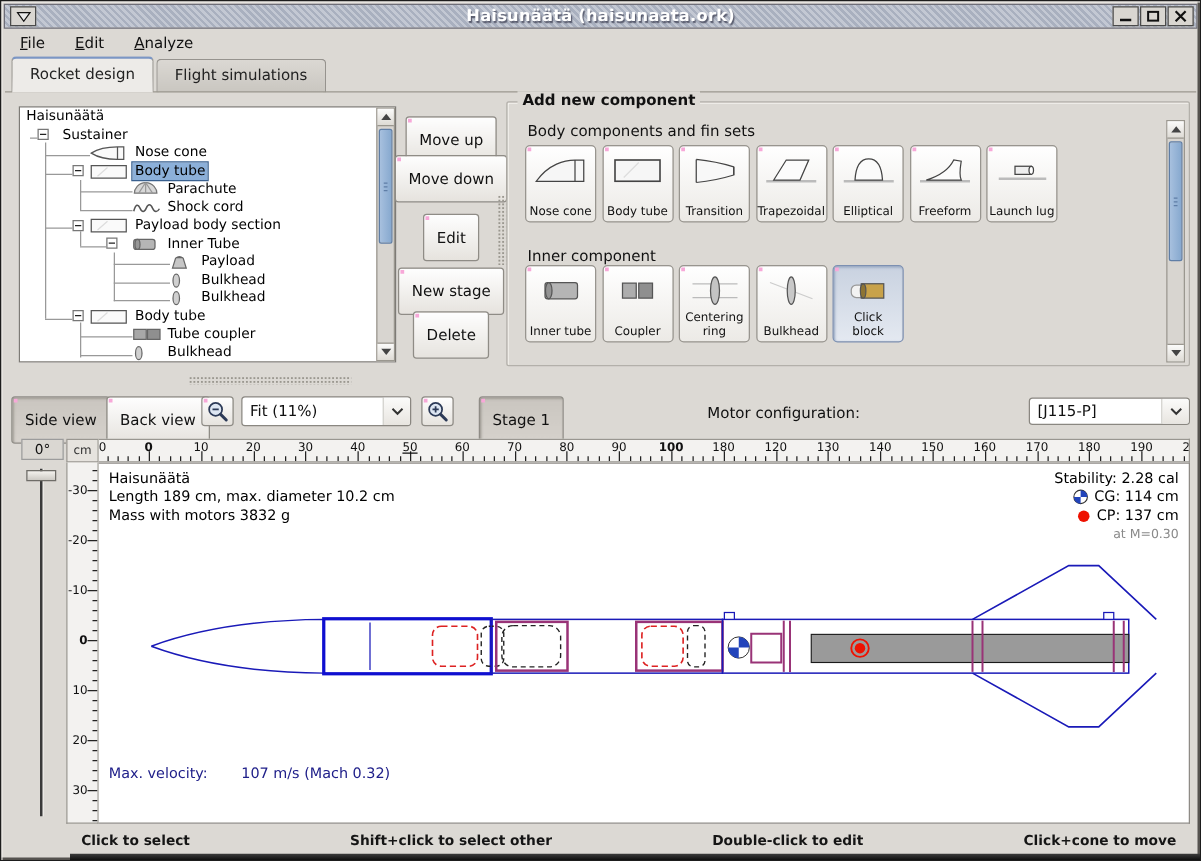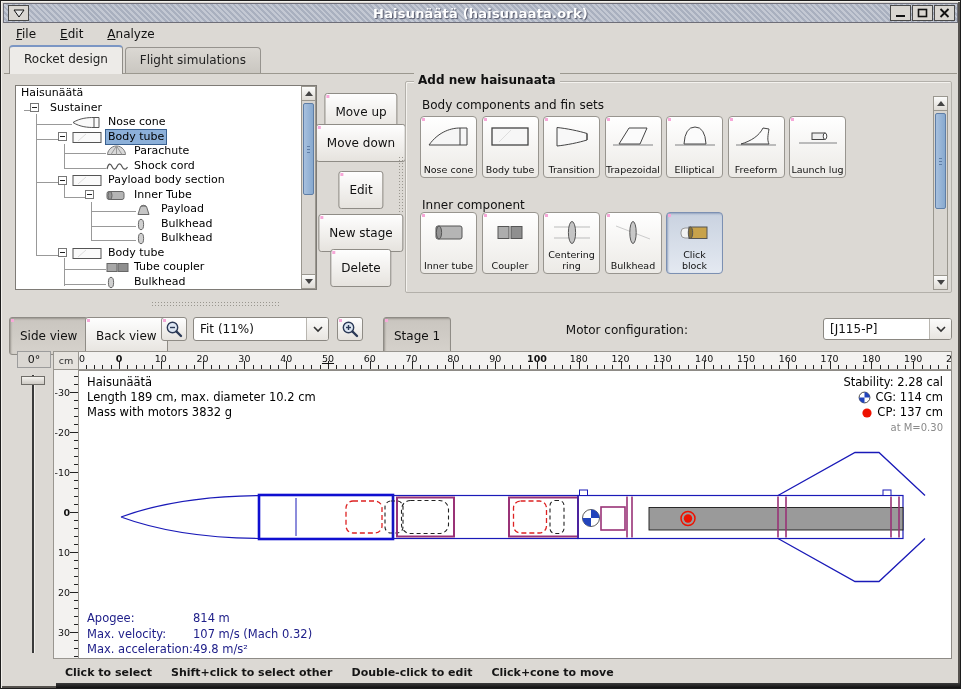--- a/index.html
+++ b/index.html
@@ -78,21 +78,21 @@
   .vlab{position:absolute;left:0;width:16px;text-align:right;font-size:9.5px;color:#111;}
   .canvas{position:absolute;left:78px;top:369px;width:873px;height:289px;background:#fff;border:1px solid #8e8b86;border-left:none;overflow:hidden;}
   .cv-info{position:absolute;left:8px;top:4px;font-size:11.5px;line-height:15px;color:#000;}
   .cv-stab{position:absolute;right:8px;top:4px;font-size:11.5px;line-height:15px;color:#000;text-align:right;}
   .cv-stab .row{display:flex;align-items:center;justify-content:flex-end;gap:4px;}
   .cv-mach{font-size:10px;color:#8a8a8a;}
   .cv-flight{position:absolute;left:8px;top:240px;font-size:11.5px;line-height:15.5px;}
   .cv-flight .frow{display:flex;}
   .cv-flight .fl{width:106px;}
   .statusbar{position:absolute;left:3px;top:660px;right:0;height:23px;display:flex;align-items:center;padding-left:61px;
-             font-size:11px;font-weight:bold;color:#151515;}
+             font-size:11px;font-weight:bold;color:#151515;justify-content:space-between;}
   .statusbar span{margin-right:19px;}
   .dots-v{position:absolute;left:397px;top:155px;width:7px;height:56px;
     background-image:radial-gradient(#9a978f 1px,transparent 1px);background-size:3px 3px;}
   .dots-h{position:absolute;left:150px;top:300px;width:130px;height:7px;
     background-image:radial-gradient(#9a978f 1px,transparent 1px);background-size:3px 3px;}
   .bottom-edge{position:absolute;left:55px;right:0;bottom:0;height:5px;background:linear-gradient(#3c3c3c,#101010);}
 </style>
 </head>
 <body>
 
@@ -267,21 +267,21 @@
       <button class="btn" style="top: 92px; left: 360px; transform: translateX(-50%); white-space: nowrap;">Move up</button>
       <button class="btn" style="top: 123px; left: 360px; transform: translateX(-50%); white-space: nowrap;">Move down</button>
       <button class="btn" style="top: 170px; left: 360px; transform: translateX(-50%); white-space: nowrap;">Edit</button>
       <button class="btn" style="top: 213px; left: 360px; transform: translateX(-50%); white-space: nowrap;">New stage</button>
       <button class="btn" style="top: 248px; left: 360px; transform: translateX(-50%); white-space: nowrap;">Delete</button>
     </div>
   <div class="dots-v"></div>
   <div class="dots-h"></div>
 
   <div class="groupbox">
-    <div class="group-title">Add new haisunaata</div>
+    <div class="group-title">Add new component</div>
     <div id="compgroups">
         <div class="sec-label" style="left: 16px; top: 16px;">Body components and fin sets</div>
         <div class="comp-btn" style="left: 14px; top: 34px;">
           <span class="cicon"><svg width="46" height="28">
               <path d="M3 22 C13 8 26 5 34 5 L41 5 L41 22 Z" fill="#f6f6f6" stroke="#444"></path>
               <line x1="34" y1="5" x2="34" y2="22" stroke="#444"></line>
             </svg></span>
           <span class="clabel">Nose cone</span>
         </div>
         <div class="comp-btn" style="left: 75.5px; top: 34px;">
@@ -648,30 +648,22 @@
       <div class="row">
           <svg width="12" height="12">
         <circle cx="6" cy="6" r="4.6" fill="#ee1100"></circle>
       </svg>
           <span>CP: 137 cm</span>
         </div>
       <div class="cv-mach">at M=0.30</div>
     </div>
     <div class="cv-flight" id="flight" style="color: rgb(32, 32, 138);">
         <div class="frow">
-          <span class="fl">Apogee:</span>
-          <span>814 m</span>
-        </div>
-        <div class="frow">
           <span class="fl">Max. velocity:</span>
           <span>107 m/s  (Mach 0.32)</span>
-        </div>
-        <div class="frow">
-          <span class="fl">Max. acceleration:</span>
-          <span>49.8 m/s²</span>
         </div>
       </div>
   </div>
 
   <div class="statusbar" id="statusbar">
       <span>Click to select</span>
       <span>Shift+click to select other</span>
       <span>Double-click to edit</span>
       <span>Click+cone to move</span>
     </div>

